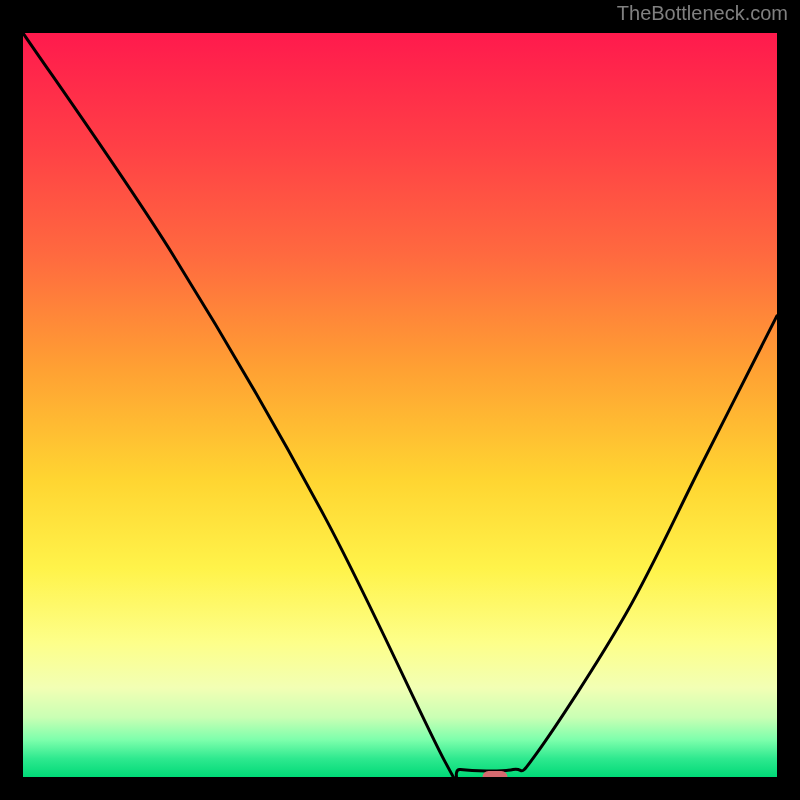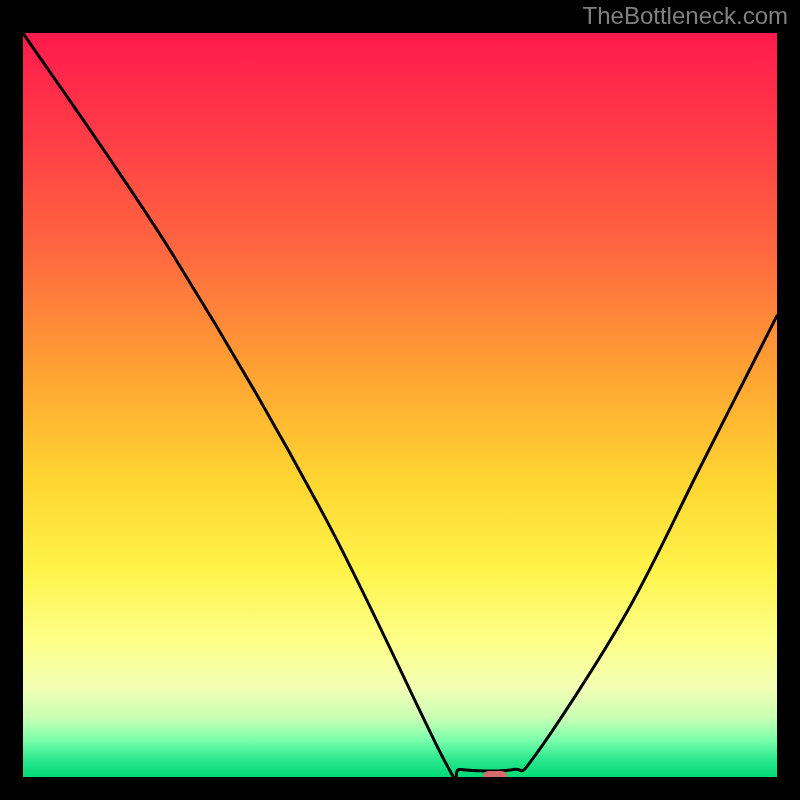--- a/index.html
+++ b/index.html
@@ -39,21 +39,21 @@
     top: 0;
     width: 100%;
     height: 100%;
   }
   .watermark {
     position: absolute;
     top: 2px;
     right: 12px;
     color: #808080;
     font-family: Arial, sans-serif;
-    font-size: 24px;
+    font-size: 20px;
     font-weight: 500;
     z-index: 20;
   }
   .curve {
     position: absolute;
     left: 0;
     top: 0;
     width: 100%;
     height: 100%;
     z-index: 5;

